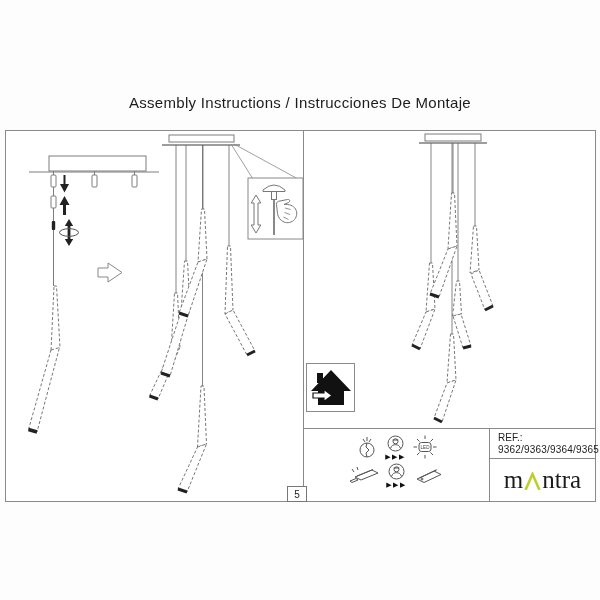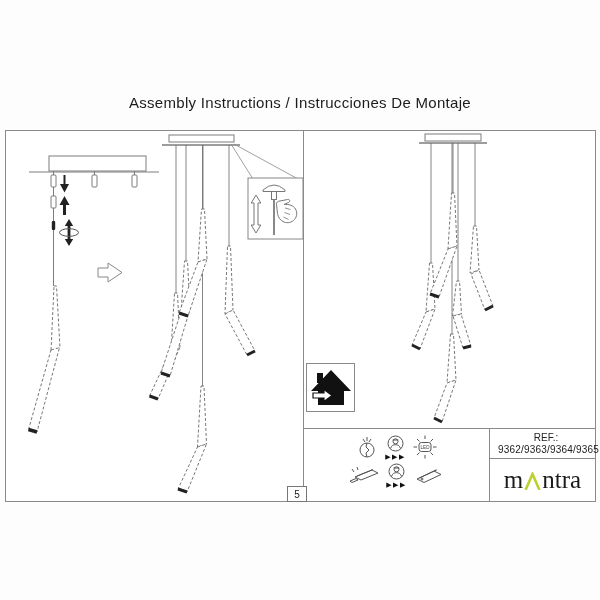--- a/index.html
+++ b/index.html
@@ -15,21 +15,21 @@
   .vline-ref{position:absolute;left:483px;top:297px;width:1px;height:73px;background:#8a8a8a;}
   .hline-ref{position:absolute;left:484px;top:327px;width:105px;height:1px;background:#8a8a8a;}
   .house-box{position:absolute;left:300px;top:232px;width:47px;height:47px;
              border:1px solid #8a8a8a;background:#fff;}
   .icons{position:absolute;left:338px;top:303px;width:105px;display:flex;
          flex-direction:column;gap:3px;}
   .icon-row{display:flex;align-items:center;justify-content:center;gap:6px;}
   .seq{display:flex;flex-direction:column;align-items:center;}
   .seq-arrows{font-size:7px;letter-spacing:1.5px;color:#111;line-height:7px;margin-top:1px;}
   .refbox{position:absolute;left:484px;top:298px;width:104px;height:29px;padding:3px 0 0 8px;
-          box-sizing:border-box;text-align:center;}
+          box-sizing:border-box;}
   .ref-label{font-size:10px;color:#222;}
   .ref-value{font-size:10px;letter-spacing:.2px;color:#222;margin-top:1px;}
   .logo{position:absolute;left:484px;top:328px;width:105px;height:42px;display:flex;
         align-items:center;justify-content:center;font-family:"Liberation Serif",serif;
         font-size:25px;color:#1b1b1b;}
   .logo svg{margin:0 1px -1px 1px;}
   .pagebox{position:absolute;left:281px;top:355px;width:18px;height:14px;background:#fff;
            border:1px solid #777;font-size:10px;display:flex;align-items:center;
            justify-content:center;z-index:3;color:#222;}
   svg{display:block;}

